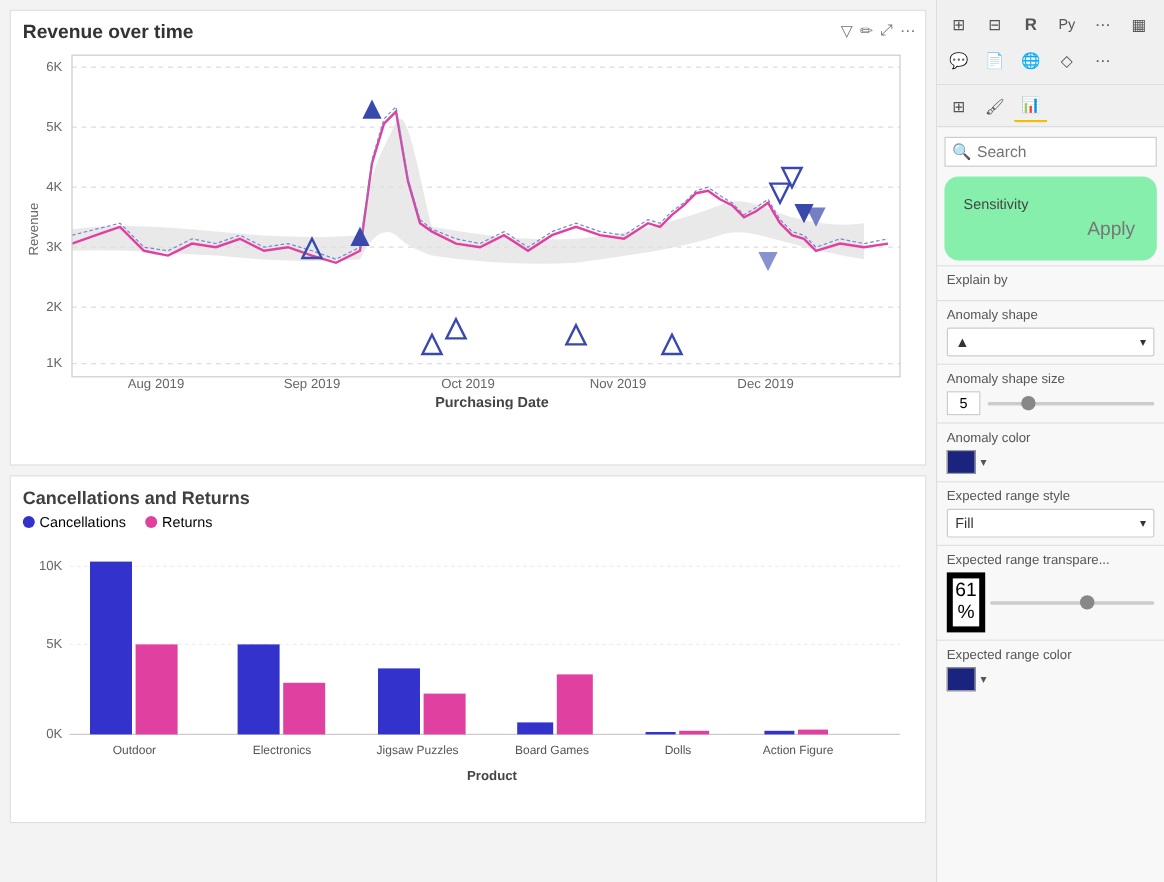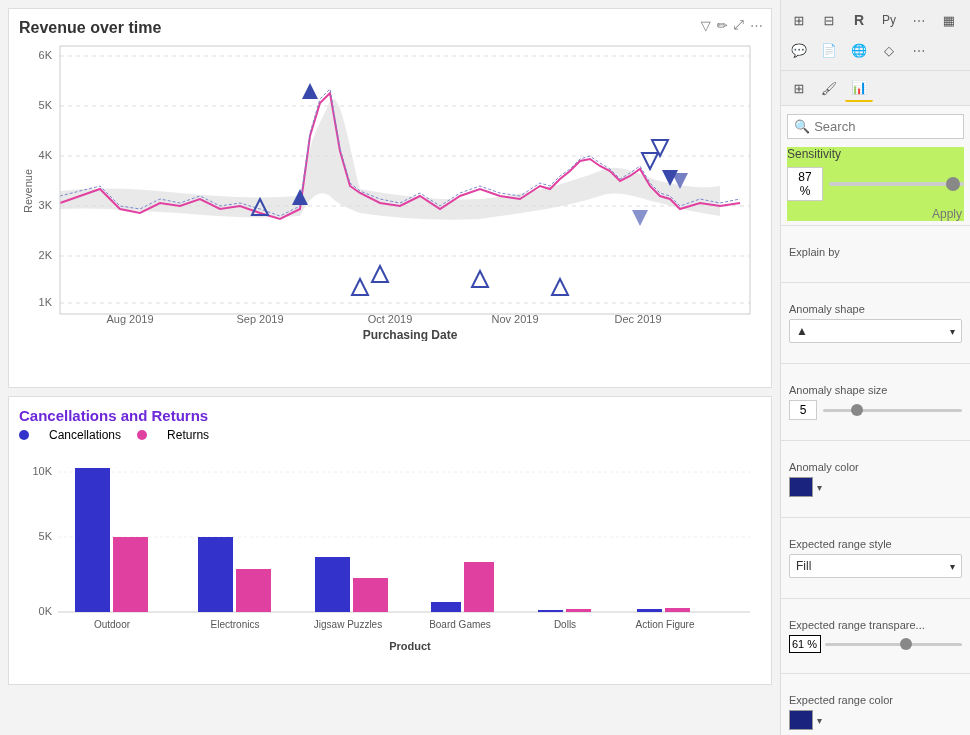--- a/index.html
+++ b/index.html
@@ -49,35 +49,35 @@
       background: white;
       border: 1px solid #ddd;
       padding: 10px;
       flex: 1;
       position: relative;
     }
 
     .bar-chart-title {
       font-size: 15px;
       font-weight: 600;
-      color: #6d28d9;
+      color: #404040;
       margin-bottom: 4px;
     }
 
     .legend {
       display: flex;
       gap: 16px;
       margin-bottom: 8px;
       font-size: 12px;
     }
 
     .legend-item {
       display: flex;
       align-items: center;
-      gap: 20px;
+      gap: 4px;
     }
 
     .legend-dot {
       width: 10px;
       height: 10px;
       border-radius: 50%;
     }
 
     
     .right-panel {
@@ -123,24 +123,24 @@
 
     .search-box input {
       border: none;
       outline: none;
       font-size: 13px;
       width: 100%;
       background: transparent;
     }
 
     .sensitivity-panel {
-      background: #bef264;
+      background: #86efac;
       margin: 4px 6px;
-      padding: 0;
-      border-radius: 0;
+      padding: 16px;
+      border-radius: 12px;
     }
 
     .sensitivity-label {
       font-size: 12px;
       color: #444;
       margin-bottom: 6px;
     }
 
     .sensitivity-row {
       display: flex;
@@ -173,27 +173,27 @@
       transform: translateY(-50%);
       width: 14px;
       height: 14px;
       background: #888;
       border-radius: 50%;
     }
 
     .apply-btn {
       display: block;
       text-align: right;
-      font-size: 12px;
+      font-size: 16px;
       color: #777;
       padding-right: 2px;
     }
 
     .panel-section {
-      padding: 20px 8px;
+      padding: 6px 8px;
       border-top: 1px solid #e0e0e0;
     }
 
     .panel-section-label {
       font-size: 11px;
       color: #555;
       margin-bottom: 4px;
     }
 
     .field-drop {
@@ -274,26 +274,26 @@
 
     .pct-slider-row {
       display: flex;
       align-items: center;
       gap: 4px;
       margin-top: 4px;
       font-size: 12px;
     }
 
     .pct-box {
-      border: 1px solid #000000;
+      border: 5px solid #000000;
       background: white;
       padding: 2px 2px;
-      font-size: 11px;
+      font-size: 16px;
       width: 32px;
-      text-align: left;
+      text-align: center;
     }
   </style>
 </head>
 <body>
 
 <div class="main-area">
 
   <div class="chart-container">
     <div class="chart-title">Revenue over time</div>
     <div class="chart-toolbar">
@@ -430,29 +430,20 @@
     <div class="icon-btn active" style="border-bottom:2px solid #f0c000;">📊</div>
   </div>
 
   <div class="search-box">
     <span style="color:#888;font-size:13px;">🔍</span>
     <input type="text" placeholder="Search" style="">
   </div>
 
   <div class="sensitivity-panel">
     <div class="sensitivity-label">Sensitivity</div>
-    <div class="sensitivity-row">
-      <div class="sensitivity-val">
-        <span>87</span>
-        <span>%</span>
-      </div>
-      <div class="sensitivity-slider">
-        <div class="sensitivity-slider-thumb"></div>
-      </div>
-    </div>
     <div class="apply-btn">Apply</div>
   </div>
 
   <div class="panel-section">
     <div class="panel-section-label">Explain by</div>
   </div>
 
   <div class="panel-section">
     <div class="panel-section-label">Anomaly shape</div>
     <div class="dropdown-row">

